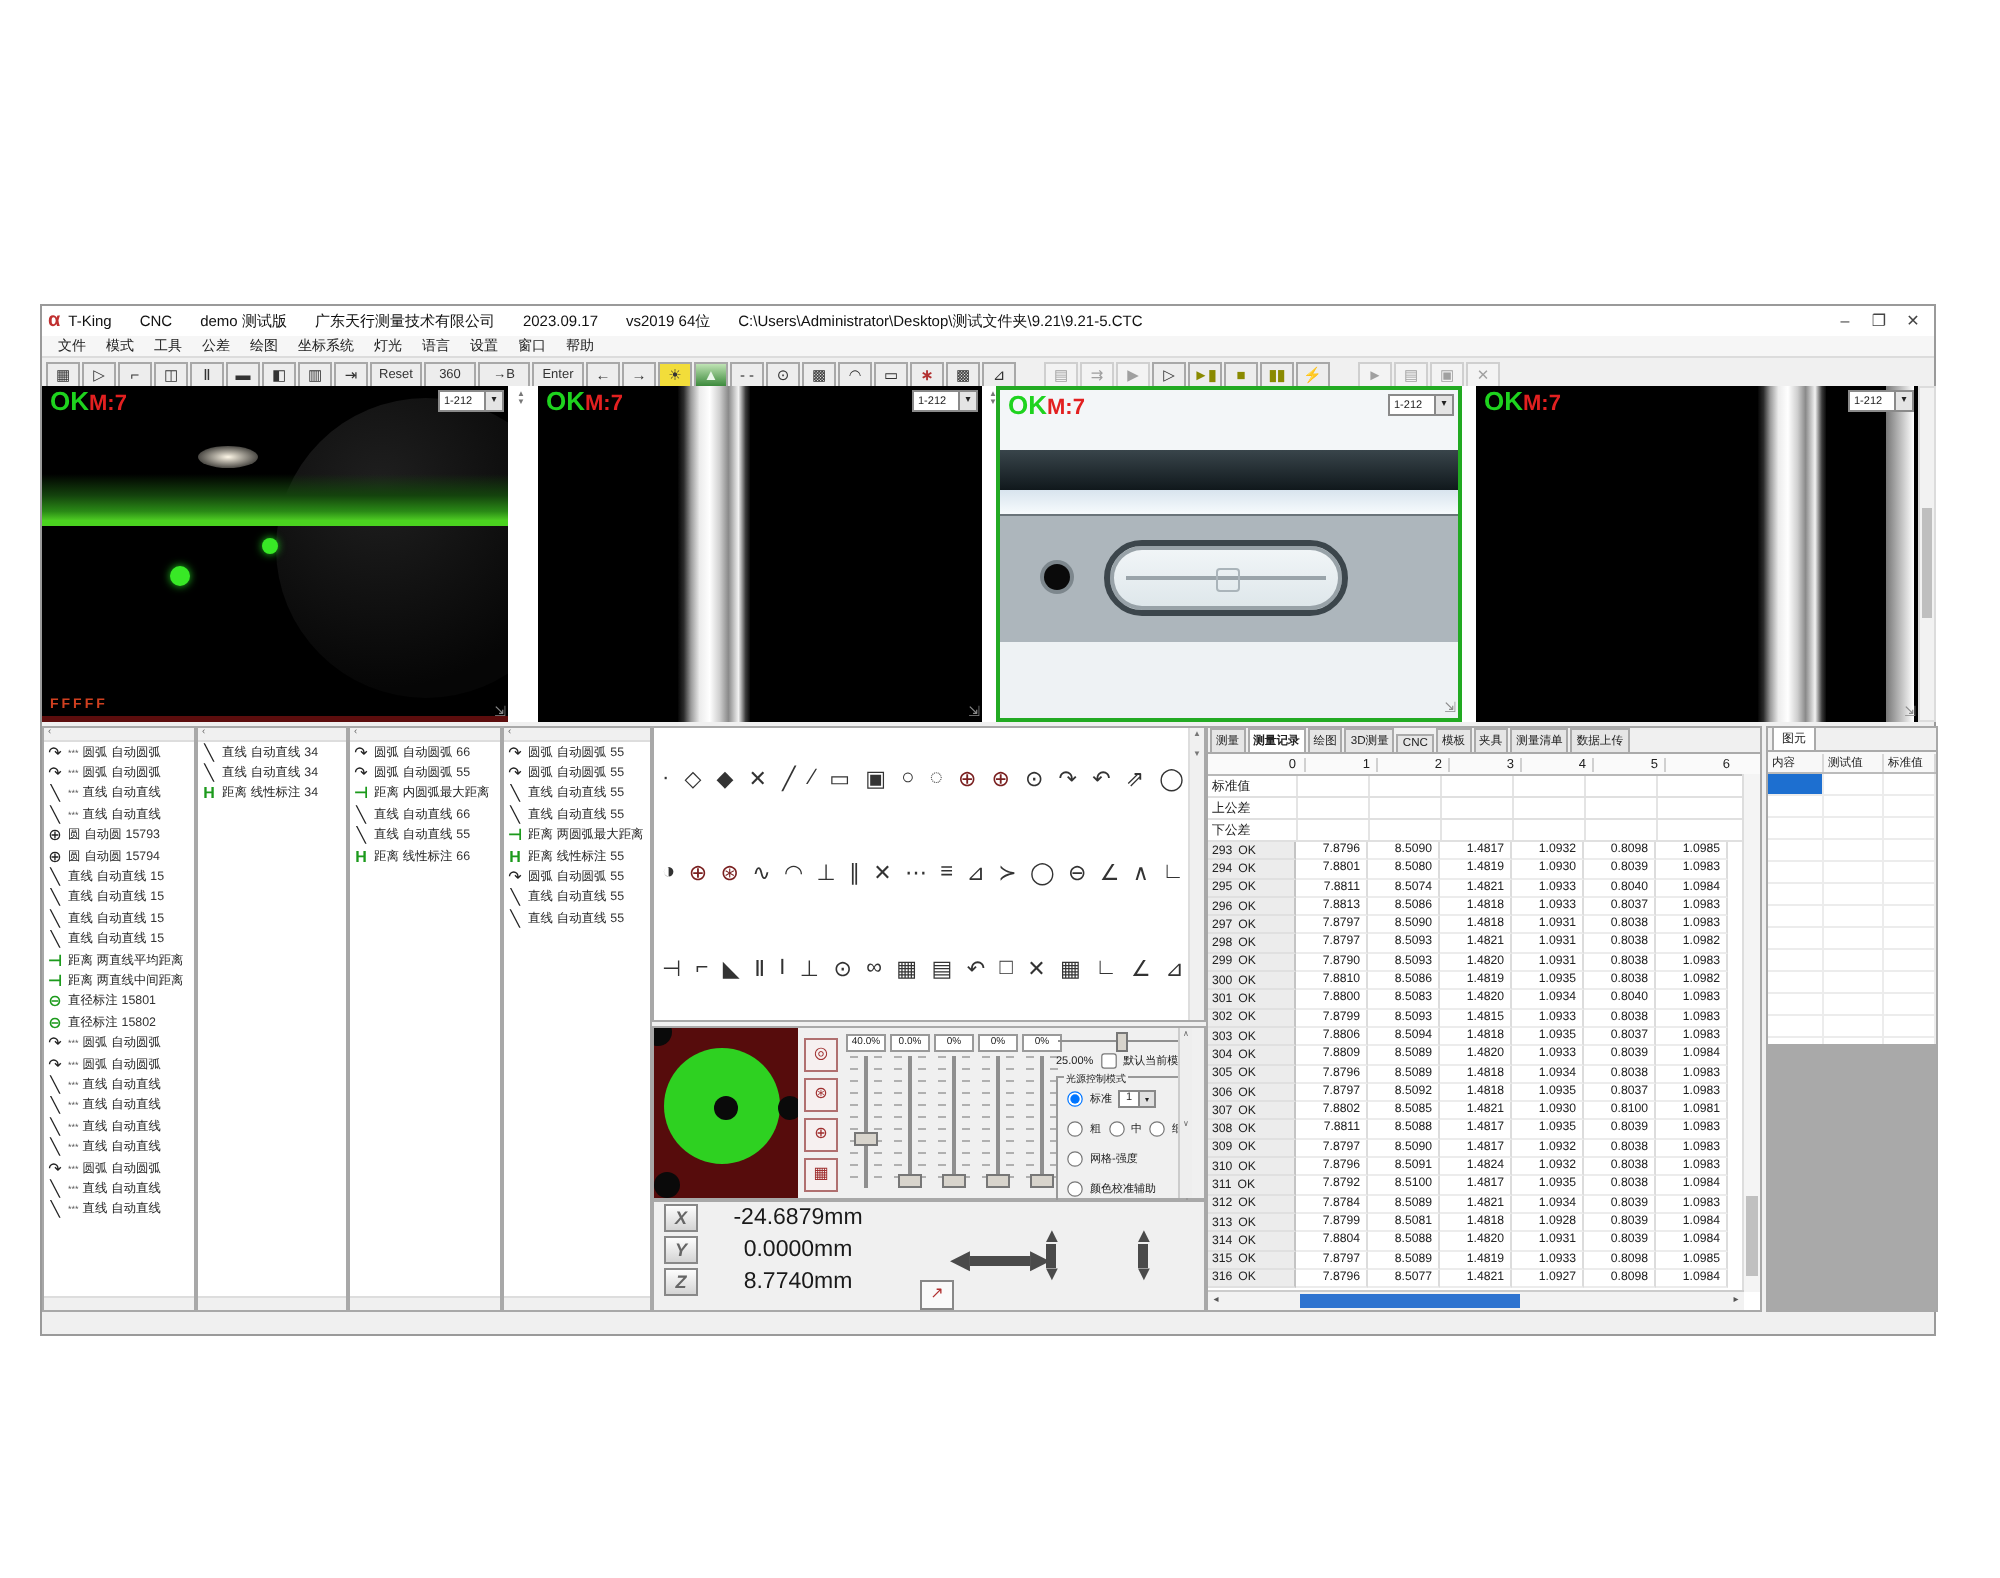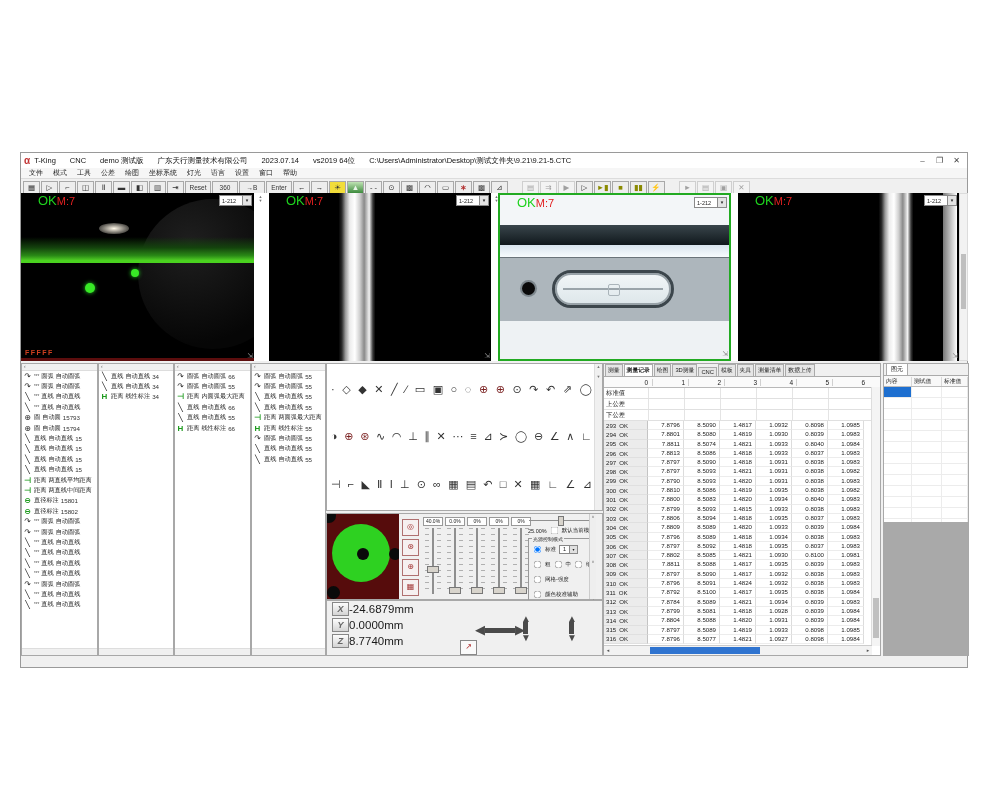--- a/index.html
+++ b/index.html
@@ -20,21 +20,21 @@
   .tbtn.txt{min-width:26px;font-size:6.5px;}
   .tbtn.yellow{background:#f2dd3a;}
   .tbtn.green{background:linear-gradient(#bfe3b4,#3c8a3c);color:#eaf6ea;}
   .tbtn.olive{color:#8a8a00;font-weight:bold;}
   .tbtn.red{color:#b23030;font-weight:bold;}
   .tbtn.dis{color:#a0a0a0;border-color:#cfcfcf;background:#f3f3f3;}
   .tbgap{width:12px;}
   
   .cams{position:absolute;left:0;top:40px;width:948px;height:168px;background:#fff;}
   .cam{position:absolute;top:0;height:168px;background:#000;overflow:hidden;}
-  .cam .ok{position:absolute;left:17px;top:0px;color:#1ed31e;font-weight:normal;font-size:13px;z-index:5;}
+  .cam .ok{position:absolute;left:4px;top:0px;color:#1ed31e;font-weight:bold;font-size:13px;z-index:5;}
   .cam .mode{color:#e22020;font-size:11px;}
   .zoombox{position:absolute;right:2px;top:2px;height:9px;background:#fff;border:1px solid #8a8a8a;display:flex;align-items:center;font-size:5.5px;z-index:6;color:#222;}
   .zoombox .zl{padding:0 2px;min-width:18px;}
   .zoombox .za{width:8px;height:9px;border-left:1px solid #8a8a8a;background:#e4e4e4;text-align:center;line-height:8px;font-size:5px;}
   .grip{position:absolute;right:1px;bottom:1px;color:#8a8a8a;font-size:7px;z-index:6;}
   
   .c1sphere{position:absolute;right:-34px;top:6px;width:150px;height:150px;border-radius:50%;background:radial-gradient(circle at 35% 30%,#1f1f1f,#060606 70%);}
   .c1band{position:absolute;left:0;right:0;top:44px;height:24px;background:linear-gradient(180deg,rgba(10,30,6,0) 0%,#14430d 45%,#2a8a16 78%,#55d826 100%);}
   .c1line{position:absolute;left:0;right:0;top:67px;height:3px;background:#4ad31f;}
   .c1blob{position:absolute;left:78px;top:30px;width:30px;height:11px;border-radius:50%;background:radial-gradient(#fff8e8,rgba(0,0,0,0));}
@@ -99,21 +99,21 @@
   .rrow2{display:flex;align-items:center;gap:1px;white-space:nowrap;margin-top:2px;}
   .rrow2 input{transform:scale(.6);margin:0;}
   .msel{display:inline-flex;border:1px solid #888;background:#fff;height:7px;line-height:7px;margin-left:2px;}
   .msel .v{padding:0 3px;}
   .msel .a{width:7px;background:#e0e0e0;border-left:1px solid #888;text-align:center;font-size:4px;}
   .modescroll{position:absolute;right:0;top:0;bottom:0;width:6px;background:#eee;border-left:1px solid #ccc;font-size:4px;color:#666;text-align:center;line-height:5px;}
   
   .dro{position:absolute;left:305px;top:237px;width:277px;height:56px;background:#f0f0f0;border:1px solid #a8a8a8;box-sizing:border-box;}
   .drorow{display:flex;align-items:center;height:16px;}
   .droicon{width:15px;height:12px;border:1px solid #888;background:linear-gradient(#fdfdfd,#d4d4d4);color:#666;font-size:9px;font-weight:bold;text-align:center;line-height:12px;margin-left:5px;font-style:italic;}
-  .droval{width:100px;text-align:left;font-size:11.5px;color:#1a1a1a;}
+  .droval{width:100px;text-align:center;font-size:11.5px;color:#1a1a1a;}
   .jog{position:absolute;left:148px;top:14px;width:110px;height:30px;}
   .jh{position:absolute;left:0;top:10px;display:flex;align-items:center;}
   .jh .a{color:#4a4a4a;font-size:13px;line-height:10px;}
   .jh .b{width:30px;height:5px;background:#4a4a4a;}
   .jv{position:absolute;display:flex;flex-direction:column;align-items:center;}
   .jv .a{color:#4a4a4a;font-size:10px;line-height:7px;}
   .jv .b{width:5px;height:12px;background:#4a4a4a;}
   .jsmall{position:absolute;left:133px;top:39px;width:15px;height:13px;border:1px solid #888;background:#fafafa;color:#b03030;font-size:8px;text-align:center;line-height:12px;}
   
   .dtable{position:absolute;left:582px;top:0;width:278px;height:293px;background:#fff;border:1px solid #a8a8a8;box-sizing:border-box;overflow:hidden;}
@@ -150,21 +150,21 @@
 
 <div id="canvas">
   <div class="window">
 
     <div class="titlebar">
       <span class="tlogo">α</span>
       <span class="tseg">T-King</span>
       <span class="tseg">CNC</span>
       <span class="tseg">demo 测试版</span>
       <span class="tseg">广东天行测量技术有限公司</span>
-      <span class="tseg">2023.07.14</span>
+      <span class="tseg">2023.09.17</span>
       <span class="tseg">vs2019 64位</span>
       <span class="tseg" style="margin-right:0;">C:\Users\Administrator\Desktop\测试文件夹\9.21\9.21-5.CTC</span>
       <span class="wbtns">
         <span class="wbtn">–</span>
         <span class="wbtn">❐</span>
         <span class="wbtn">✕</span>
       </span>
     </div>
 
     <div class="menubar">

